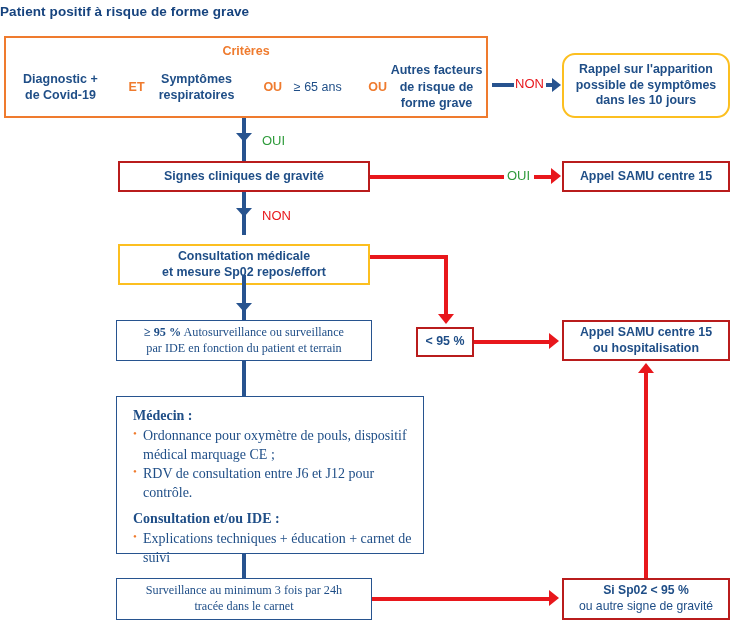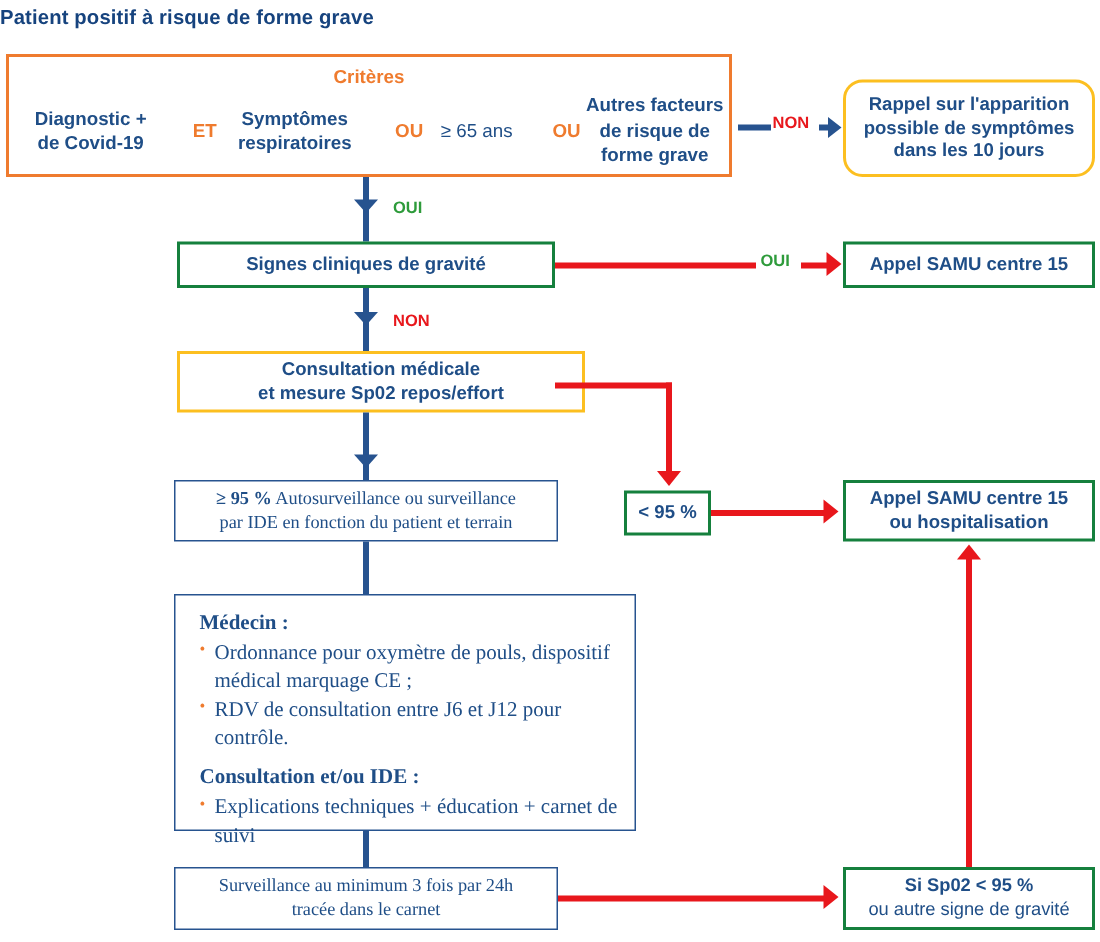--- a/index.html
+++ b/index.html
@@ -24,21 +24,21 @@
 
   
   .box{
     display:flex;align-items:center;justify-content:center;
     text-align:center;
     background:#ffffff;
     line-height:1.28;
   }
   .box-orange{border:2px solid #ef7b2e;}
   .box-yellow{border:2px solid #fcbf20;}
-  .box-red{border:2px solid #15803d;}
+  .box-red{border:2px solid #b91c1c;}
   .box-blue{border:1.5px solid #27538f;font-family:Liberation Serif, serif;}
   .t-red{color:#e8171c;}
   .t-green{color:#2e9b3b;}
   .bold{font-weight:bold;}
 
   
   #criteria-box{left:4px;top:36px;width:484px;height:82px;}
   #criteria-label{
     left:4px;top:44px;width:484px;text-align:center;
     font-size:12.5px;font-weight:bold;color:#ef7b2e;
@@ -62,21 +62,21 @@
   .cOU2{width:34px;}
   .c4{width:100px;}
 
   
   #rappel-box{left:562px;top:53px;width:168px;height:65px;
     font-size:12.4px;font-weight:bold;padding:0 6px;}
   #signes-box{left:118px;top:161px;width:252px;height:31px;
     font-size:12.4px;font-weight:bold;}
   #samu1-box{left:562px;top:161px;width:168px;height:31px;
     font-size:12.4px;font-weight:bold;}
-  #consult-box{left:118px;top:234px;width:272px;height:41px;
+  #consult-box{left:118px;top:244px;width:252px;height:41px;
     font-size:12.4px;font-weight:bold;}
   #auto-box{left:116px;top:320px;width:256px;height:41px;
     font-size:12.2px;font-weight:normal;}
   #lt95-box{left:416px;top:327px;width:58px;height:30px;
     font-size:12.4px;font-weight:bold;}
   #samu2-box{left:562px;top:320px;width:168px;height:41px;
     font-size:12.4px;font-weight:bold;}
   #medecin-box{left:116px;top:396px;width:308px;height:158px;
     display:block;text-align:left;padding:10px 10px 8px 16px;
     font-size:14px;}
@@ -118,21 +118,21 @@
   }
   .arrow-up-red{
     width:0;height:0;border-left:8px solid transparent;
     border-right:8px solid transparent;border-bottom:10px solid #e8171c;
   }
   .arrow-right-red{
     width:0;height:0;border-top:8px solid transparent;
     border-bottom:8px solid transparent;border-left:10px solid #e8171c;
   }
 
-  .lbl{font-size:11px;font-weight:bold;}
+  .lbl{font-size:13px;font-weight:normal;}
   .lbl-white-bg{background:#ffffff;padding:0 3px;}
 </style>
 </head>
 <body>
 
 <div class="canvas">
 
   <div class="abs" id="title">Patient positif à risque de forme grave</div>
 
   <div class="abs box box-orange" id="criteria-box"></div>

